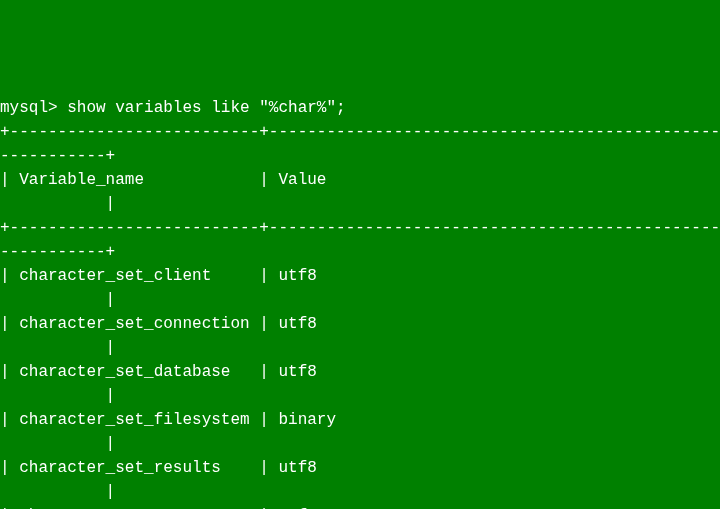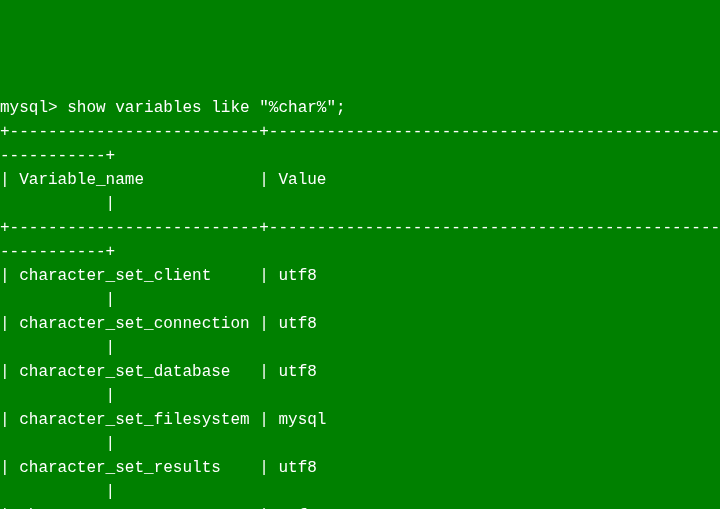--- a/index.html
+++ b/index.html
@@ -30,21 +30,21 @@
 <span>| <span>Variable_name</span>            | <span>Value</span>                                               </span>
 <span>           |</span>
 <span>+--------------------------+----------------------------------------------------</span>
 <span>-----------+</span>
 <span>| <span>character_set_client</span>     | <span>utf8</span>                                                </span>
 <span>           |</span>
 <span>| <span>character_set_connection</span> | <span>utf8</span>                                                </span>
 <span>           |</span>
 <span>| <span>character_set_database</span>   | <span>utf8</span>                                                </span>
 <span>           |</span>
-<span>| <span>character_set_filesystem</span> | <span>mysql</span>                                              </span>
+<span>| <span>character_set_filesystem</span> | <span>binary</span>                                              </span>
 <span>           |</span>
 <span>| <span>character_set_results</span>    | <span>utf8</span>                                                </span>
 <span>           |</span>
 <span>| <span>character_set_server</span>     | <span>utf8</span>                                                </span>
 
 
 
 
 
 

